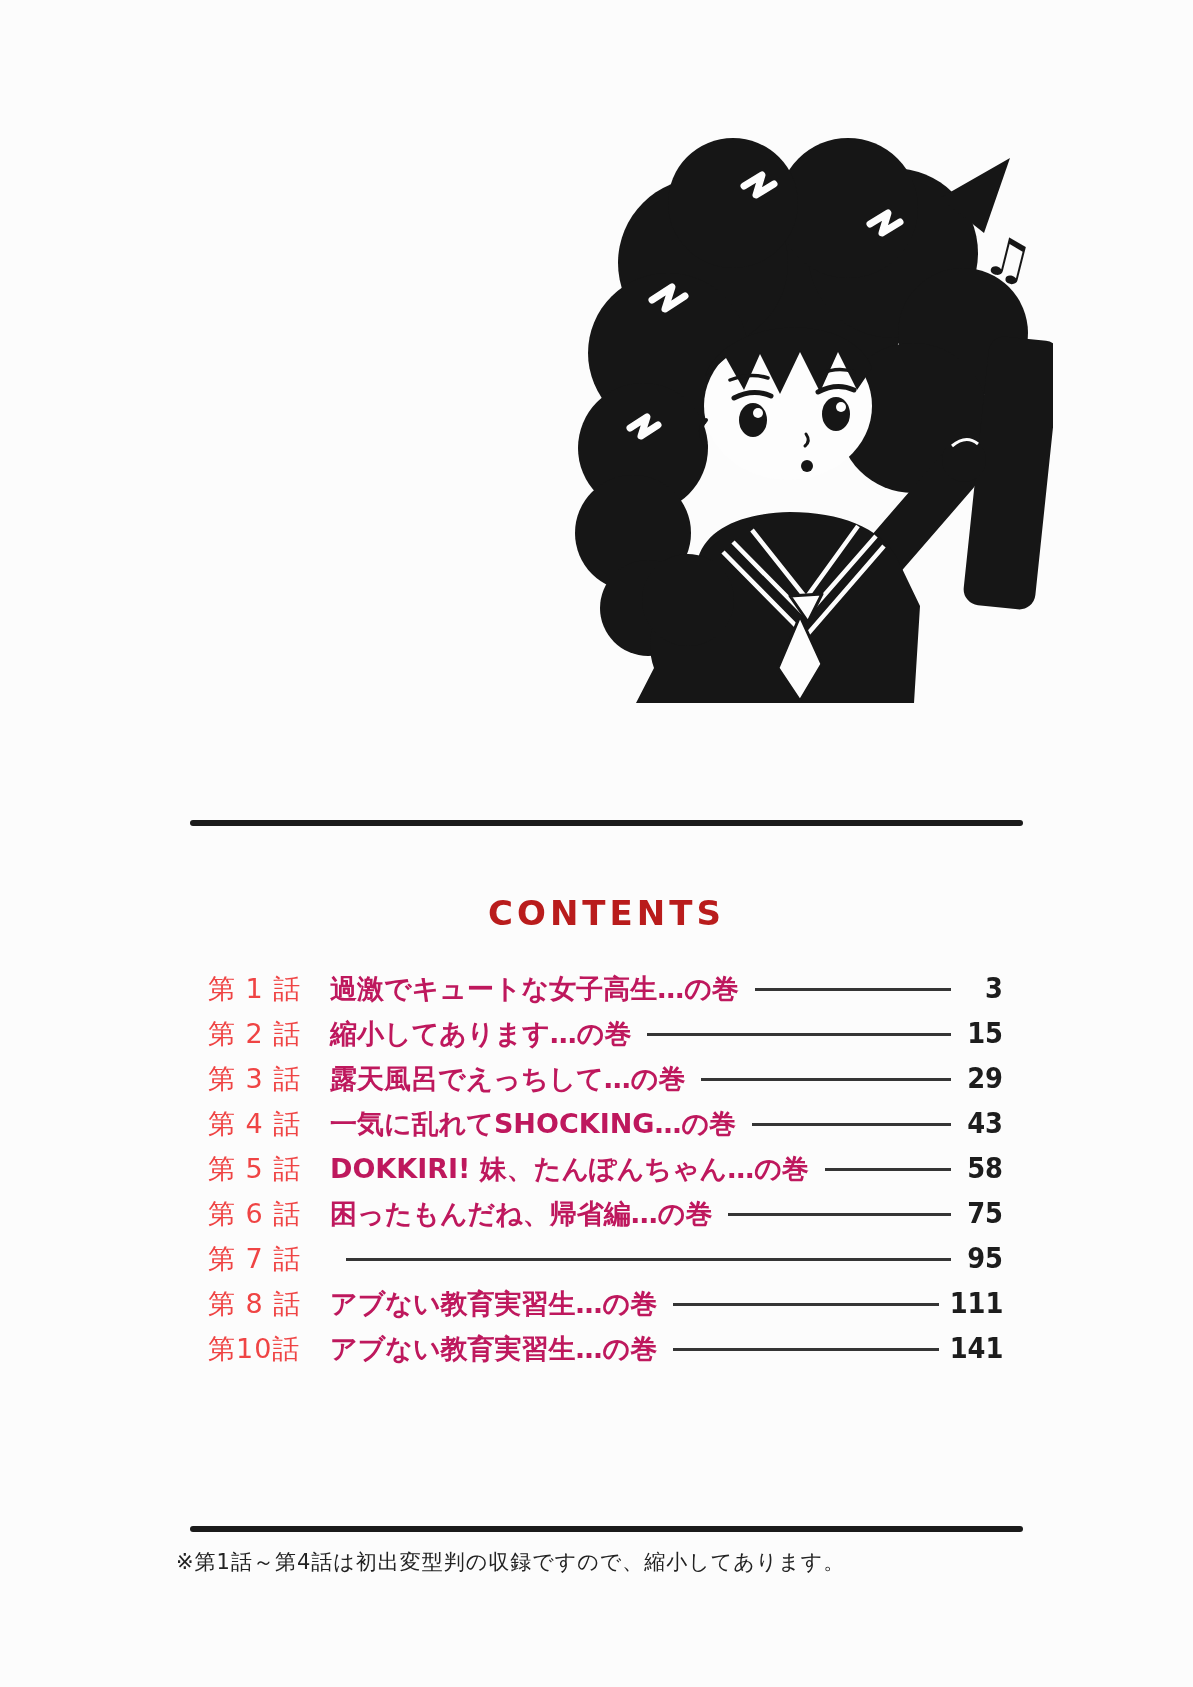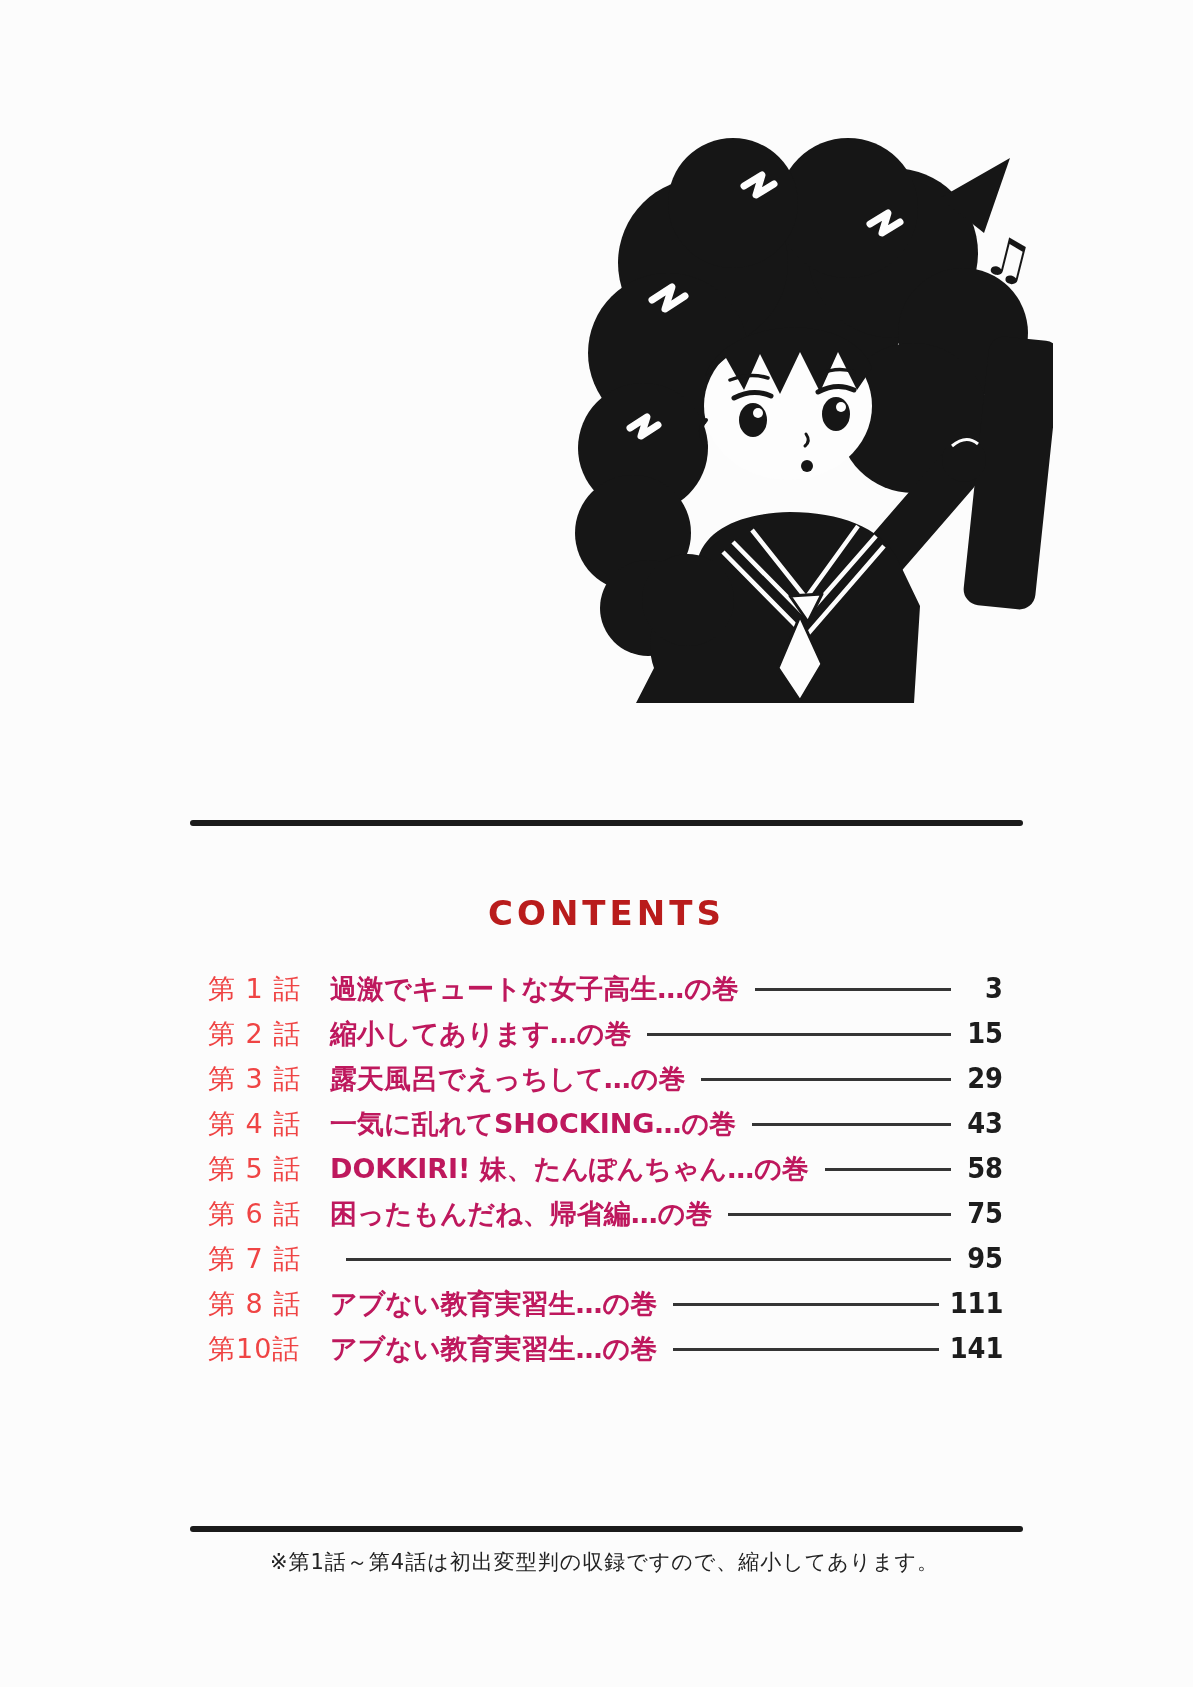--- a/index.html
+++ b/index.html
@@ -96,24 +96,23 @@
     font-size: 28px;
     font-weight: 700;
     color: #1d1d1d;
     transform: scaleX(0.92);
     transform-origin: right center;
   }
 
   
   .footer-note {
     position: absolute;
-    left: 188px;
+    left: 176px;
     top: 1548px;
     width: 833px;
-    text-align: center;
     font-size: 21px;
     font-weight: 500;
     letter-spacing: 1px;
     color: #222;
   }
 </style>
 </head>
 <body>
 
 <div class="page">

